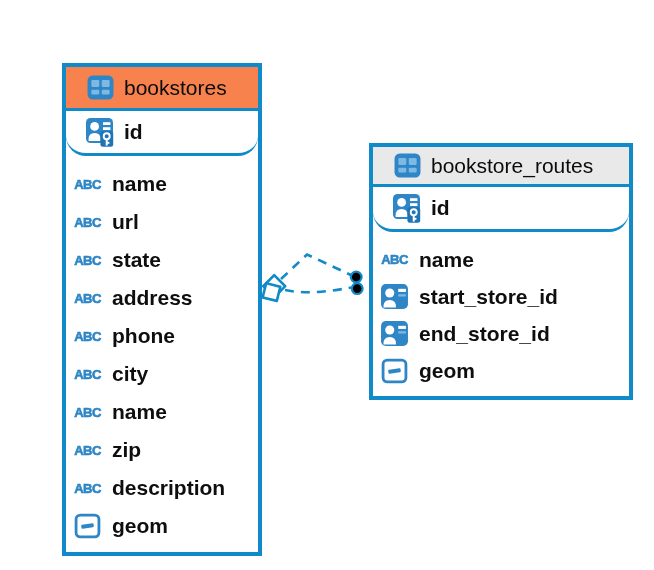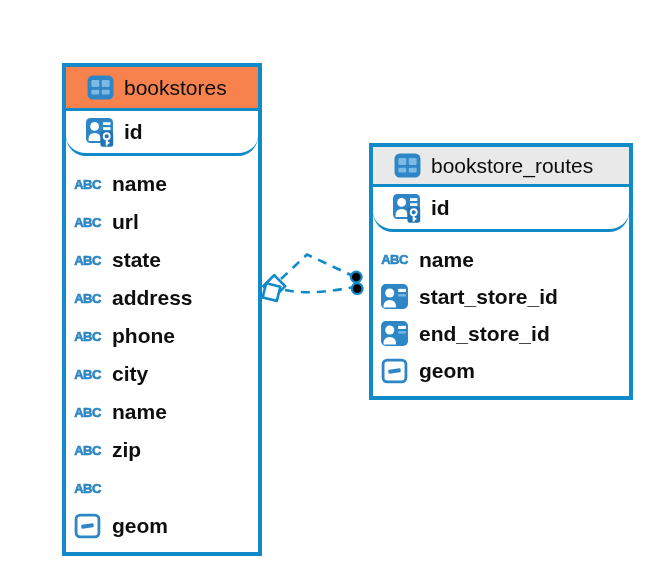--- a/index.html
+++ b/index.html
@@ -206,20 +206,21 @@
       <div class="col-row">
         <span class="type-icon">
             <span class="abc-glyph">ABC</span>
           </span>
         <span class="col-label">zip</span>
       </div>
       <div class="col-row">
         <span class="type-icon">
             <span class="abc-glyph">ABC</span>
           </span>
+        <span class="col-label">description</span>
       </div>
       <div class="col-row">
         <span class="type-icon">
           <svg width="27" height="26" viewBox="0 0 26 25">
               <use href="#sym-geom"></use>
             </svg>
         </span>
         <span class="col-label">geom</span>
       </div>
     </div>

